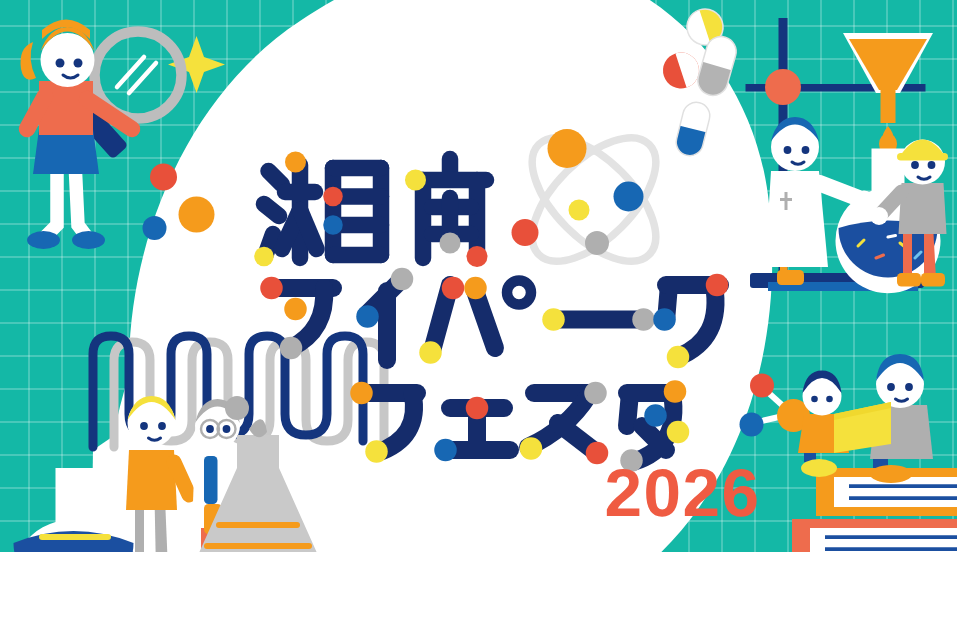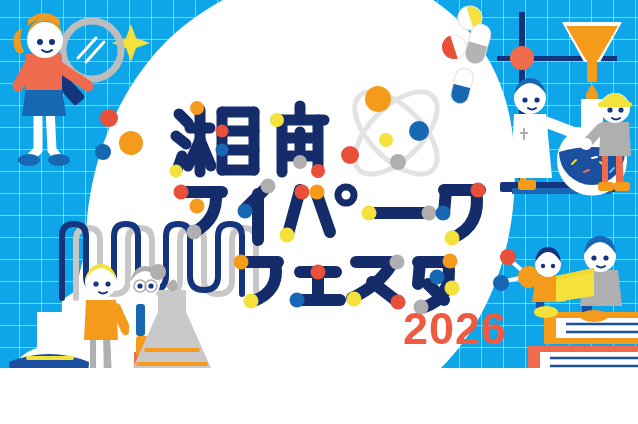--- a/index.html
+++ b/index.html
@@ -1,20 +1,20 @@
 <!DOCTYPE html>
 <html><head>
 <meta charset="utf-8">
 <style>
   html,body{margin:0;padding:0;background:#fff;}
   #stage{
     position:relative;
     width:638px;height:368px;
     overflow:hidden;
-    background:#0ea5e9;
+    background:#14b8a6;
     font-family:"Liberation Sans", sans-serif;
   }
   .grid{
     position:absolute;inset:0;
     background-image:
       linear-gradient(to right, rgba(255,255,255,.45) 1px, transparent 1px),
       linear-gradient(to bottom, rgba(255,255,255,.45) 1px, transparent 1px);
     background-size:22px 22px;
     background-position:-3px -5px;
   }

